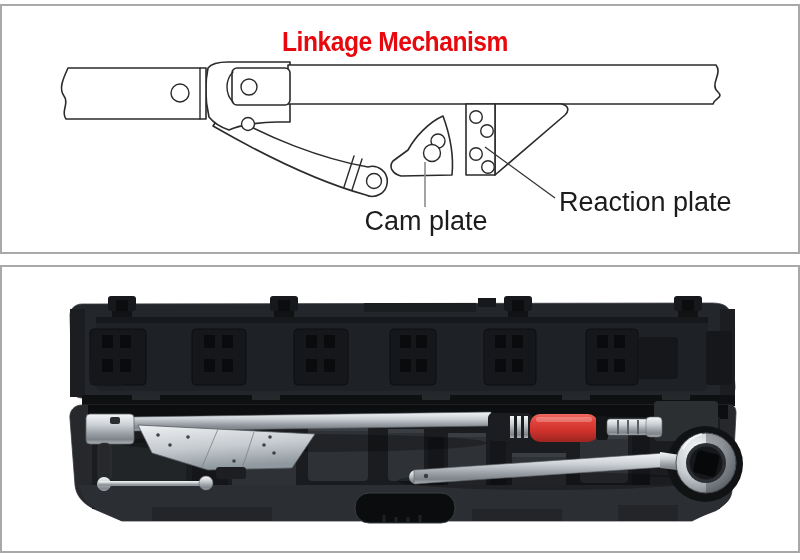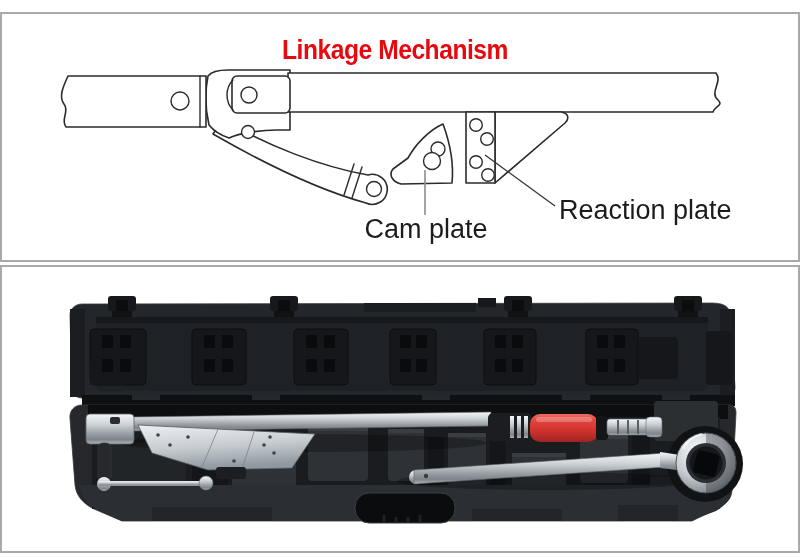--- a/index.html
+++ b/index.html
@@ -1,21 +1,21 @@
 <!DOCTYPE html>
 <html><head>
 <meta charset="utf-8">
 <style>
   html,body{margin:0;padding:0;}
   body{
     width:800px;height:560px;background:#ffffff;position:relative;overflow:hidden;
     font-family:"Liberation Sans", sans-serif;
   }
   .panel{position:absolute;left:0;width:796px;border:2px solid #a9a9a9;background:#ffffff;}
-  .panel-top{top:12px;height:246px;}
+  .panel-top{top:4px;height:246px;}
   .panel-bottom{top:265px;height:284px;}
   .panel svg{display:block;width:100%;height:100%;}
   text{font-family:"Liberation Sans", sans-serif;}
   .lbl{fill:#1c1c1c;font-size:27px;}
   .title{font-size:27px;font-weight:bold;letter-spacing:-0.5px;}
   .ln{stroke:#2b2b2b;stroke-width:1.6;fill:#ffffff;stroke-linejoin:round;stroke-linecap:round;}
   .ln2{stroke:#2b2b2b;stroke-width:1.4;fill:#ffffff;}
   .ln-open{stroke:#2b2b2b;stroke-width:1.4;fill:none;stroke-linecap:round;}
 </style>
 </head>

